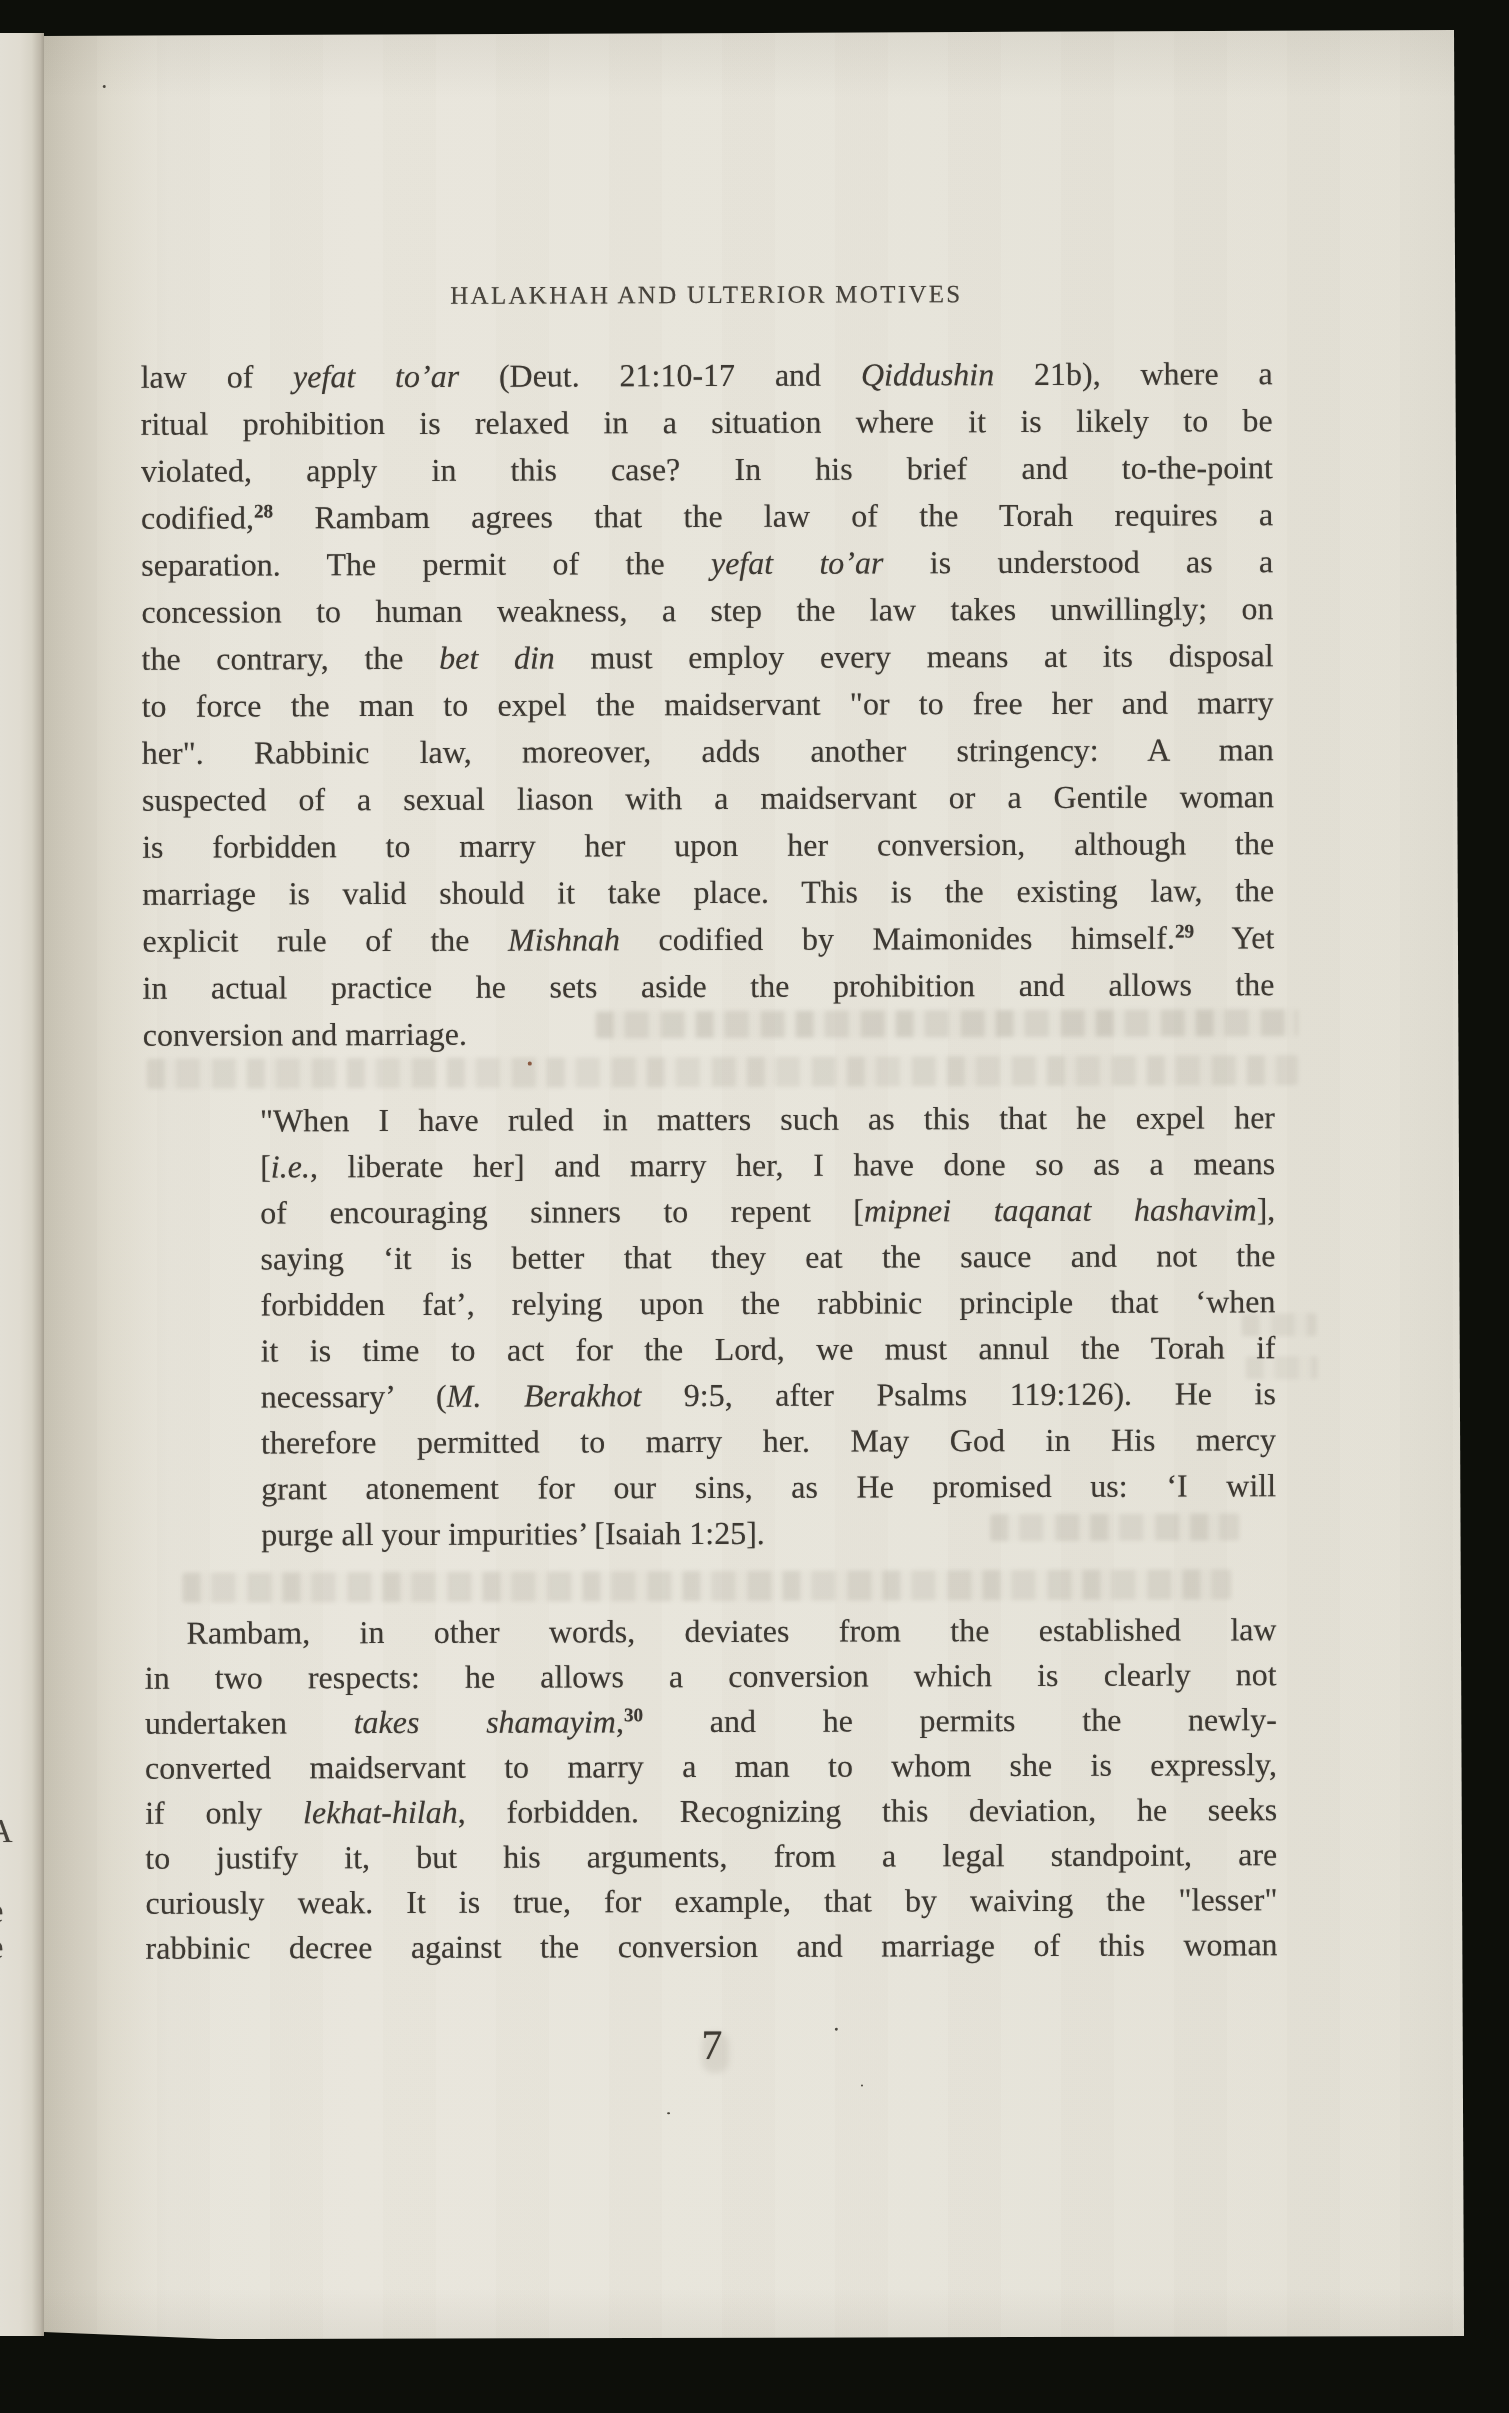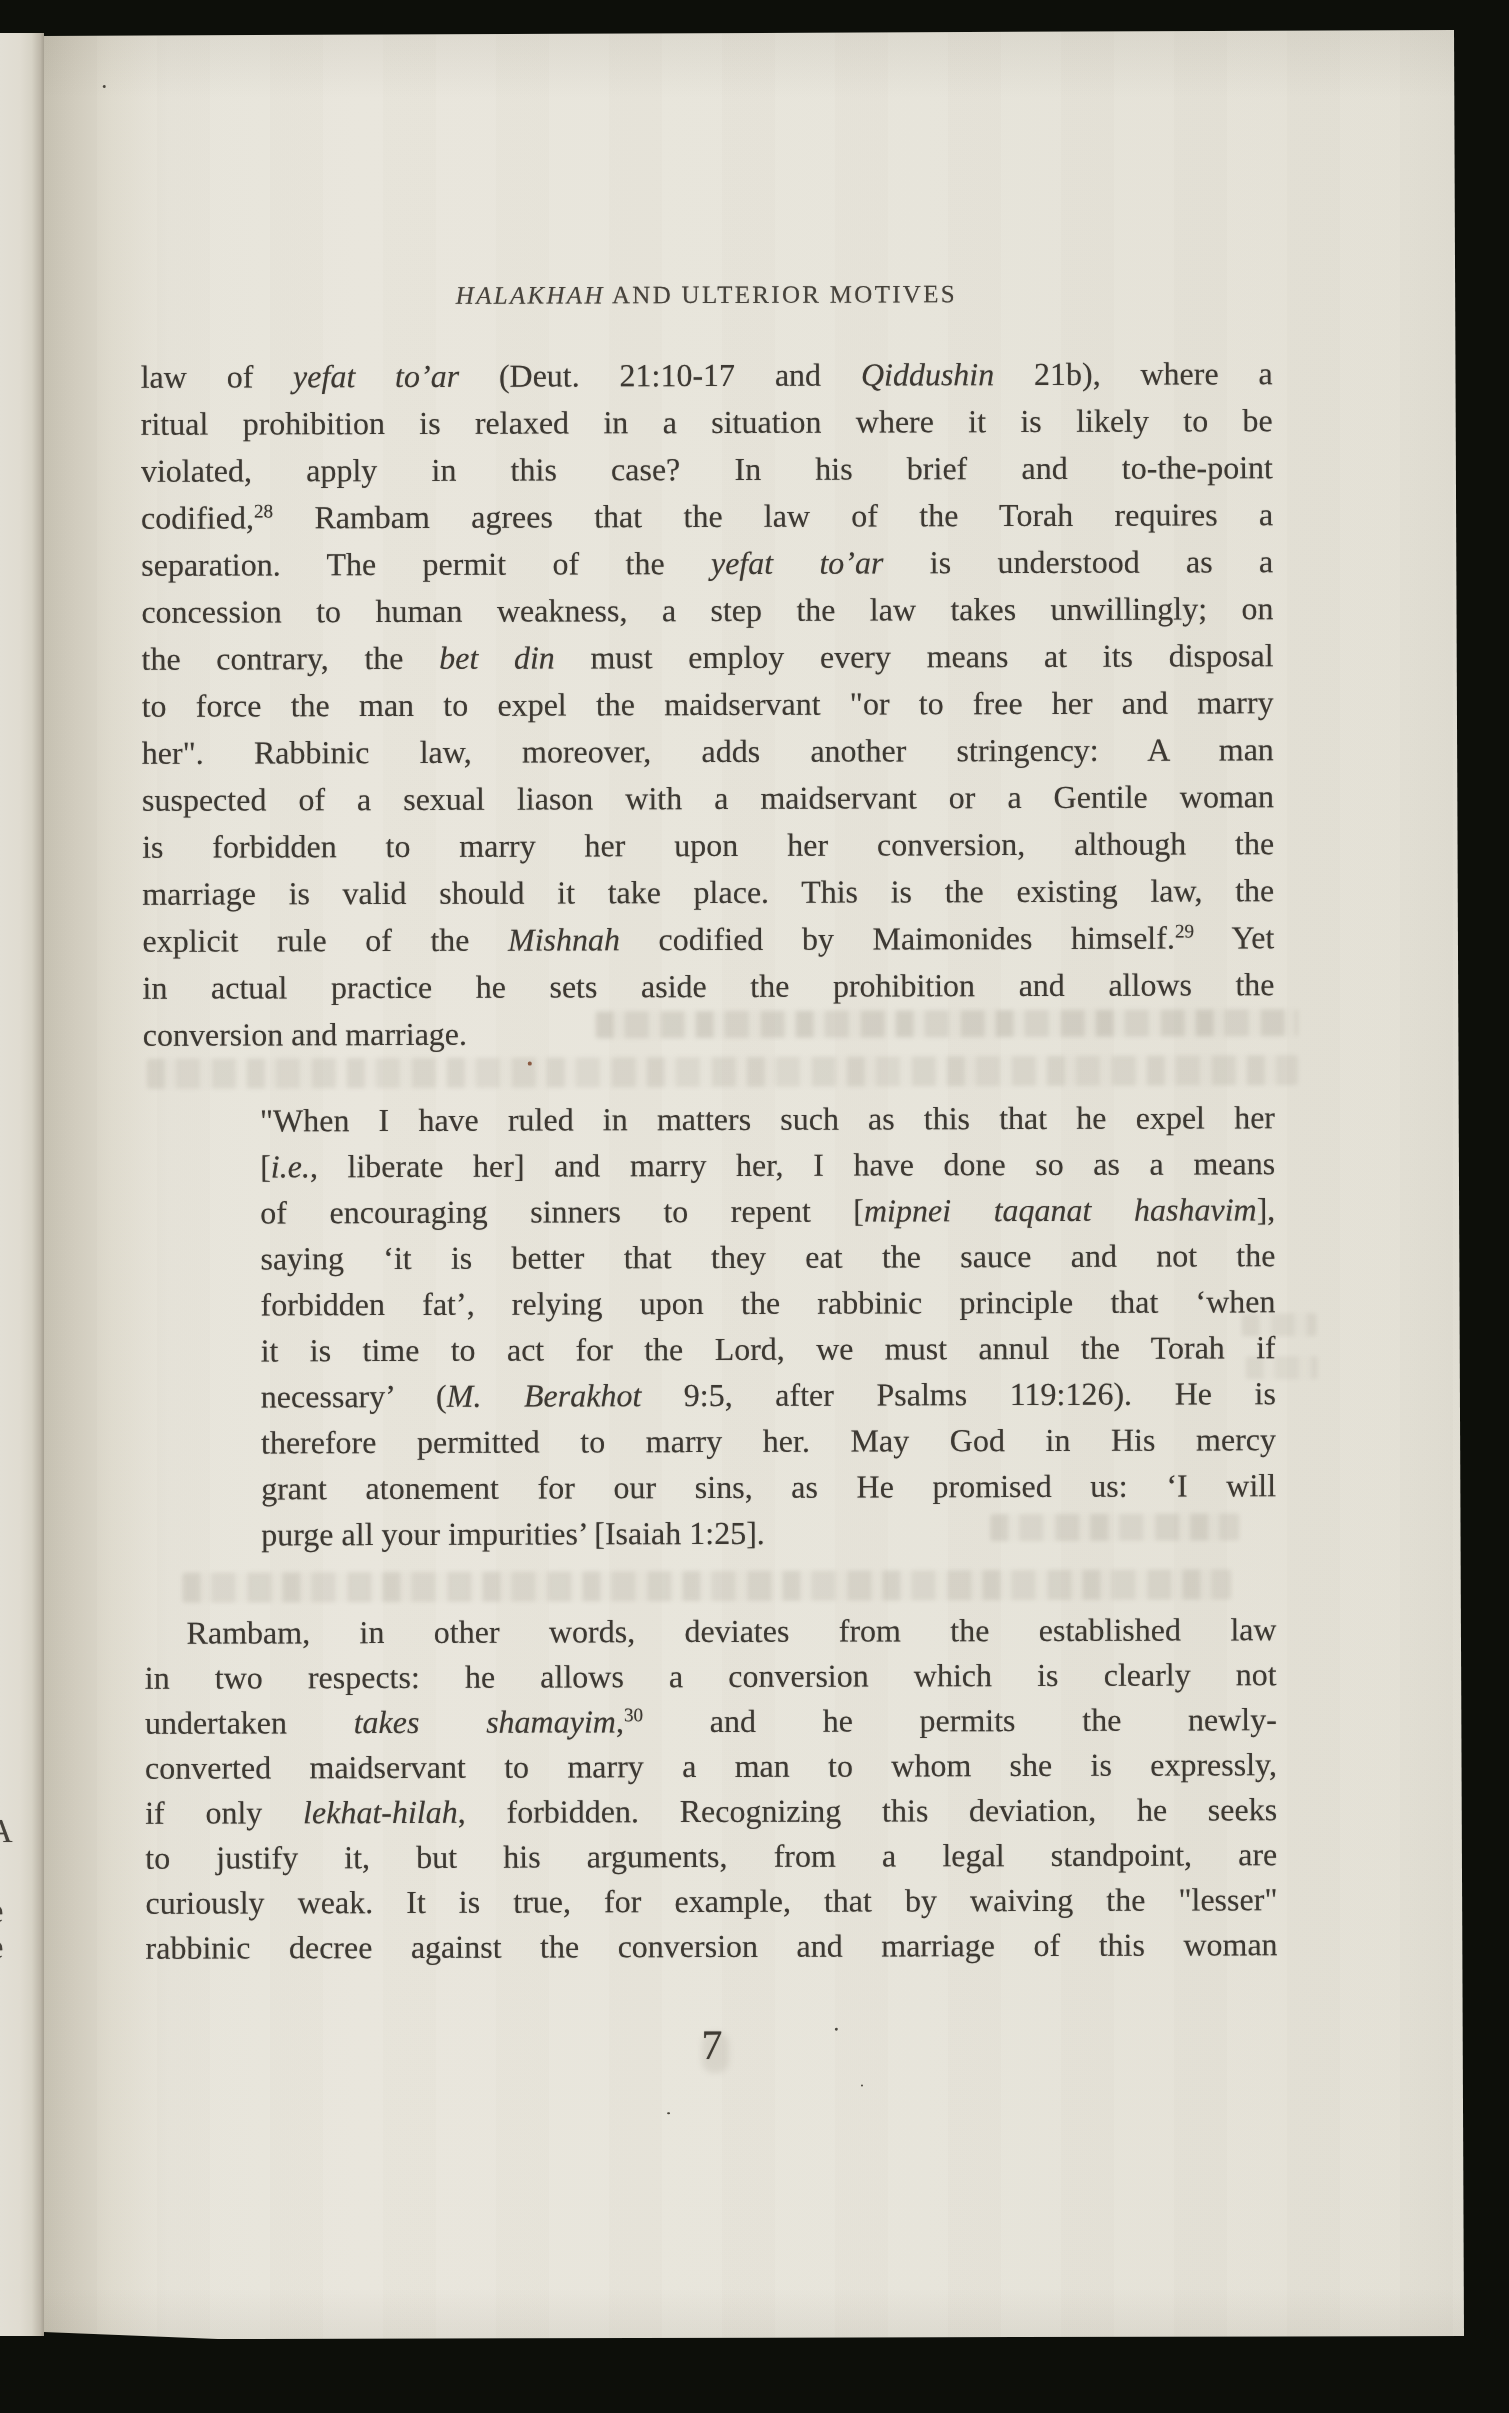--- a/index.html
+++ b/index.html
@@ -40,35 +40,35 @@
     position:absolute;inset:0;
     transform:rotate(-0.18deg);transform-origin:717px 1132px;
     color:var(--c-ink,#3d3933);
   }
   .running-header{
     position:absolute;left:143px;top:281px;width:1132px;
     text-align:center;font-size:25px;letter-spacing:2.3px;
     color:#47433c;white-space:nowrap;
     text-shadow:0 0 0.8px rgba(70,66,59,.5);
   }
-  .running-header .hd-it{font-style:italic;}
+  .running-header .hd-it{}
   .para{
     position:absolute;text-shadow:0 0 1px rgba(64,60,52,.5);
   }
   .para .line{display:block;text-align:justify;text-align-last:justify;overflow:hidden;}
   .para .line.last{text-align-last:left;}
   .para .line.indent{text-indent:42px;}
   #para-0{left:143px;top:352px;width:1132px;font-size:32px;line-height:47px;}
   #para-0 .line{height:47px;}
   #quote-0{left:260px;top:1096px;width:1015px;font-size:32px;line-height:46px;}
   #quote-0 .line{height:46px;}
   #para-1{left:143px;top:1609px;width:1132px;font-size:32px;line-height:45px;}
   #para-1 .line{height:45px;}
   .it{font-style:italic;}
-  .sup{font-size:.6em;position:relative;top:-.55em;}
+  .sup{font-size:.6em;position:relative;top:-.55em;font-weight:bold;}
   .page-number{
     position:absolute;left:143px;top:2021px;width:1132px;
     text-align:center;font-size:42px;color:#3f3b34;
     text-shadow:0 0 1px rgba(64,60,52,.5);
   }
   
   .bleed{
     position:absolute;filter:blur(2.3px);border-radius:3px;
     background:repeating-linear-gradient(90deg,
       rgba(122,114,99,.38) 0 18px,rgba(122,114,99,.06) 18px 29px,

